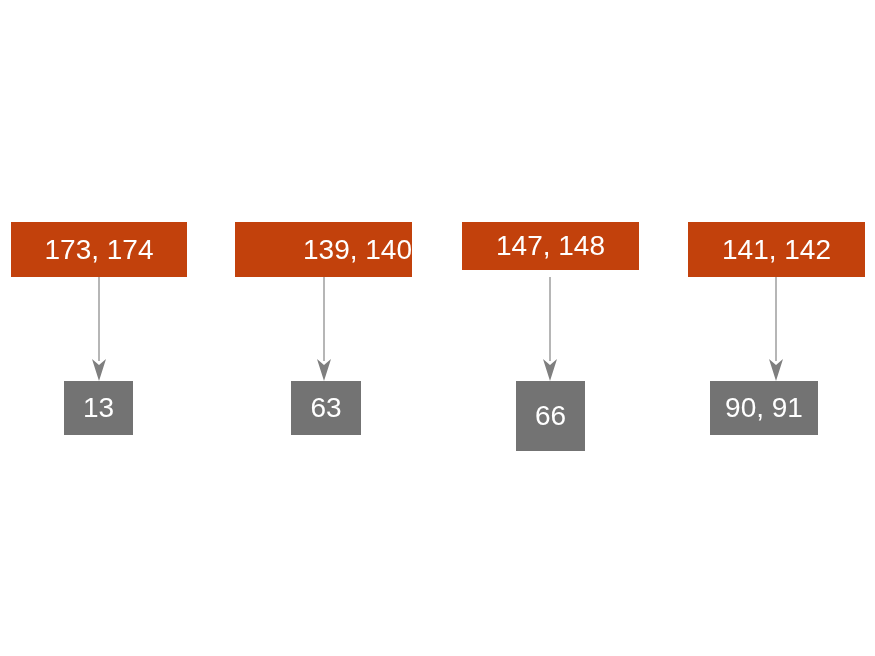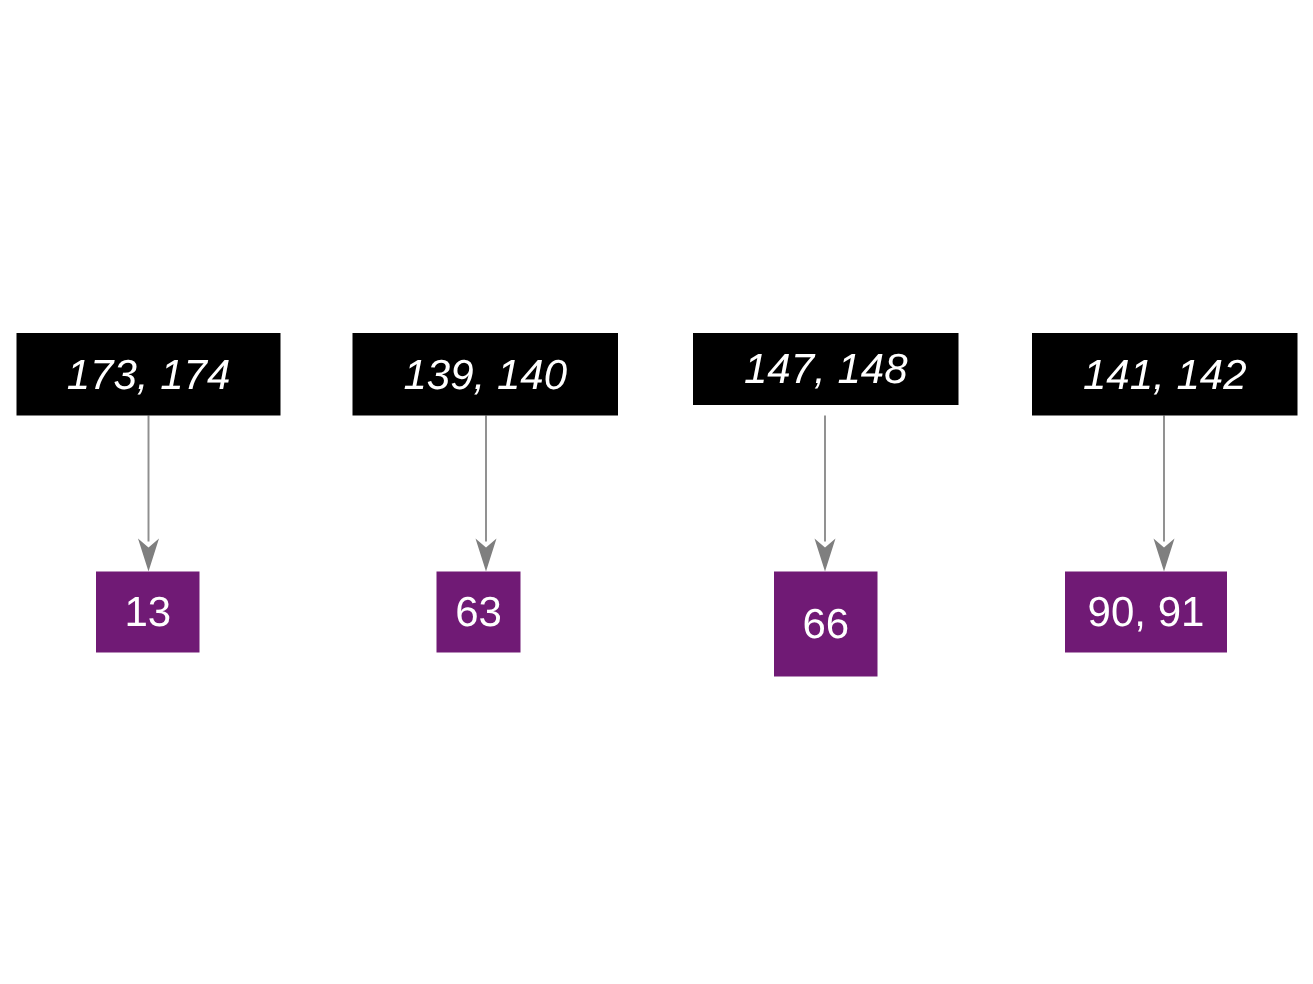--- a/index.html
+++ b/index.html
@@ -19,32 +19,32 @@
     position: absolute;
     display: flex;
     align-items: center;
     justify-content: center;
     color: #ffffff;
     font-size: 28px;
     line-height: 1;
     white-space: nowrap;
     user-select: none;
   }
-  .node.source { background: #000000; font-style: italic; }
-  .node.target { background: #701a75; }
+  .node.source { background: #c2410c; }
+  .node.target { background: #737373; }
 
   
   .s1 { left: 11px;  top: 222px; width: 176px; height: 55px; }
-  .s2 { left: 235px; top: 222px; width: 177px; height: 55px; }
+  .s2 { left: 235px; top: 222px; width: 177px; height: 55px; justify-content: flex-end; }
   .s3 { left: 462px; top: 222px; width: 177px; height: 48px; }
   .s4 { left: 688px; top: 222px; width: 177px; height: 55px; text-align: center; }
 
   
   .t1 { left: 64px;  top: 381px; width: 69px;  height: 54px; }
-  .t2 { left: 291px; top: 381px; width: 56px;  height: 54px; align-items: center; }
+  .t2 { left: 291px; top: 381px; width: 70px;  height: 54px; align-items: center; }
   .t3 { left: 516px; top: 381px; width: 69px;  height: 70px; }
   .t4 { left: 710px; top: 381px; width: 108px; height: 54px; text-align: center; }
 
   .edges {
     position: absolute;
     left: 0; top: 0;
     width: 875px;
     height: 656px;
     pointer-events: none;
   }

